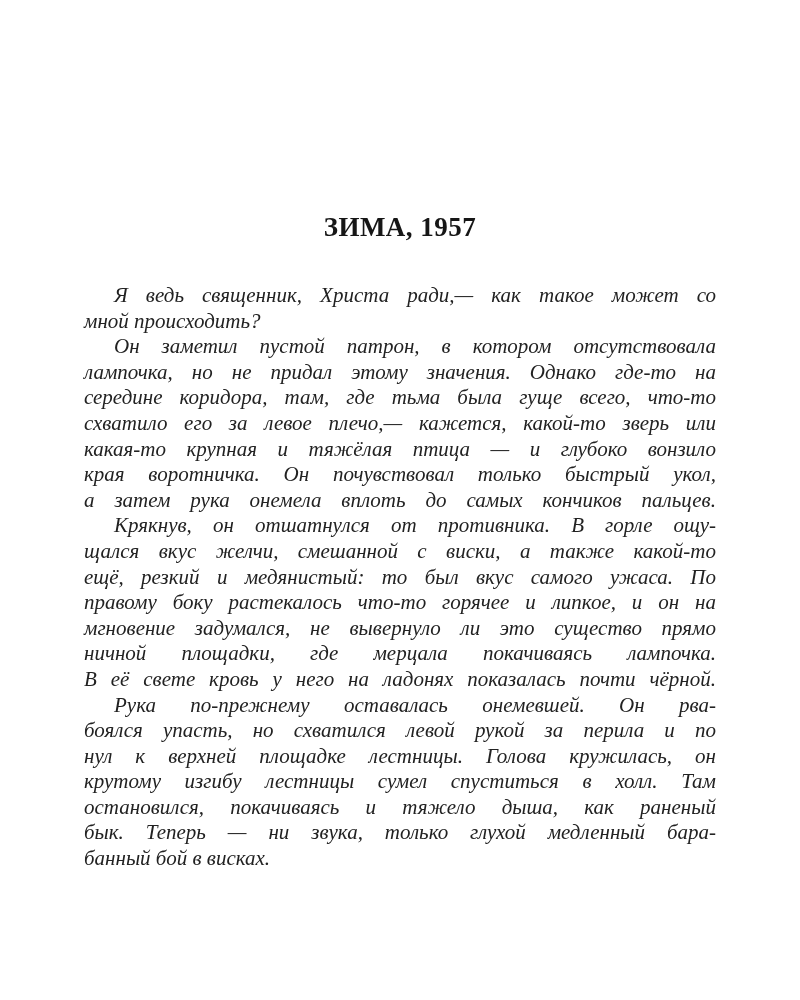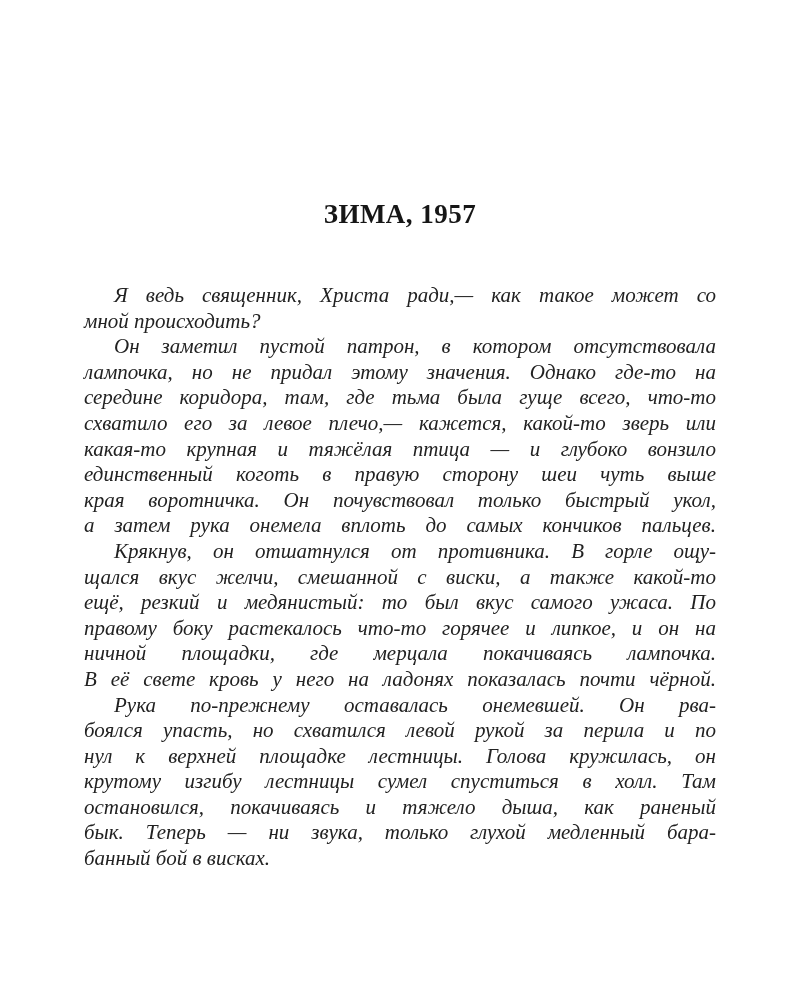--- a/index.html
+++ b/index.html
@@ -9,21 +9,21 @@
   }
   .page {
     position: relative;
     width: 800px;
     height: 1000px;
     background: #ffffff;
     overflow: hidden;
   }
   .chapter-title {
     position: absolute;
-    top: 199px;
+    top: 212px;
     left: 0;
     right: 0;
     margin: 0;
     text-align: center;
     font-family: "Liberation Serif", "DejaVu Serif", serif;
     font-weight: bold;
     font-style: normal;
     font-size: 27px;
     letter-spacing: 0.5px;
     color: #161616;
@@ -60,27 +60,27 @@
 <div class="page">
   <h1 class="chapter-title">ЗИМА, 1957</h1>
   <div class="text-block">
       <div class="line indent">Я ведь священник, Христа ради,— как такое может со</div>
       <div class="line last-left">мной происходить?</div>
       <div class="line indent">Он заметил пустой патрон, в котором отсутствовала</div>
       <div class="line">лампочка, но не придал этому значения. Однако где-то на</div>
       <div class="line">середине коридора, там, где тьма была гуще всего, что-то</div>
       <div class="line">схватило его за левое плечо,— кажется, какой-то зверь или</div>
       <div class="line">какая-то крупная и тяжёлая птица — и глубоко вонзило</div>
-      <div class="line">единственный коготь в правую сторону шеи чуть выше</div>
       <div class="line">края воротничка. Он почувствовал только быстрый укол,</div>
       <div class="line">а затем рука онемела вплоть до самых кончиков пальцев.</div>
       <div class="line indent">Крякнув, он отшатнулся от противника. В горле ощу-</div>
       <div class="line">щался вкус желчи, смешанной с виски, а также какой-то</div>
       <div class="line">ещё, резкий и медянистый: то был вкус самого ужаса. По</div>
       <div class="line">правому боку растекалось что-то горячее и липкое, и он на</div>
+      <div class="line">мгновение задумался, не вывернуло ли это существо прямо</div>
       <div class="line">ничной площадки, где мерцала покачиваясь лампочка.</div>
       <div class="line">В её свете кровь у него на ладонях показалась почти чёрной.</div>
       <div class="line indent">Рука по-прежнему оставалась онемевшей. Он рва-</div>
       <div class="line">боялся упасть, но схватился левой рукой за перила и по</div>
       <div class="line">нул к верхней площадке лестницы. Голова кружилась, он</div>
       <div class="line">крутому изгибу лестницы сумел спуститься в холл. Там</div>
       <div class="line">остановился, покачиваясь и тяжело дыша, как раненый</div>
       <div class="line">бык. Теперь — ни звука, только глухой медленный бара-</div>
       <div class="line last-left">банный бой в висках.</div>
     </div>

